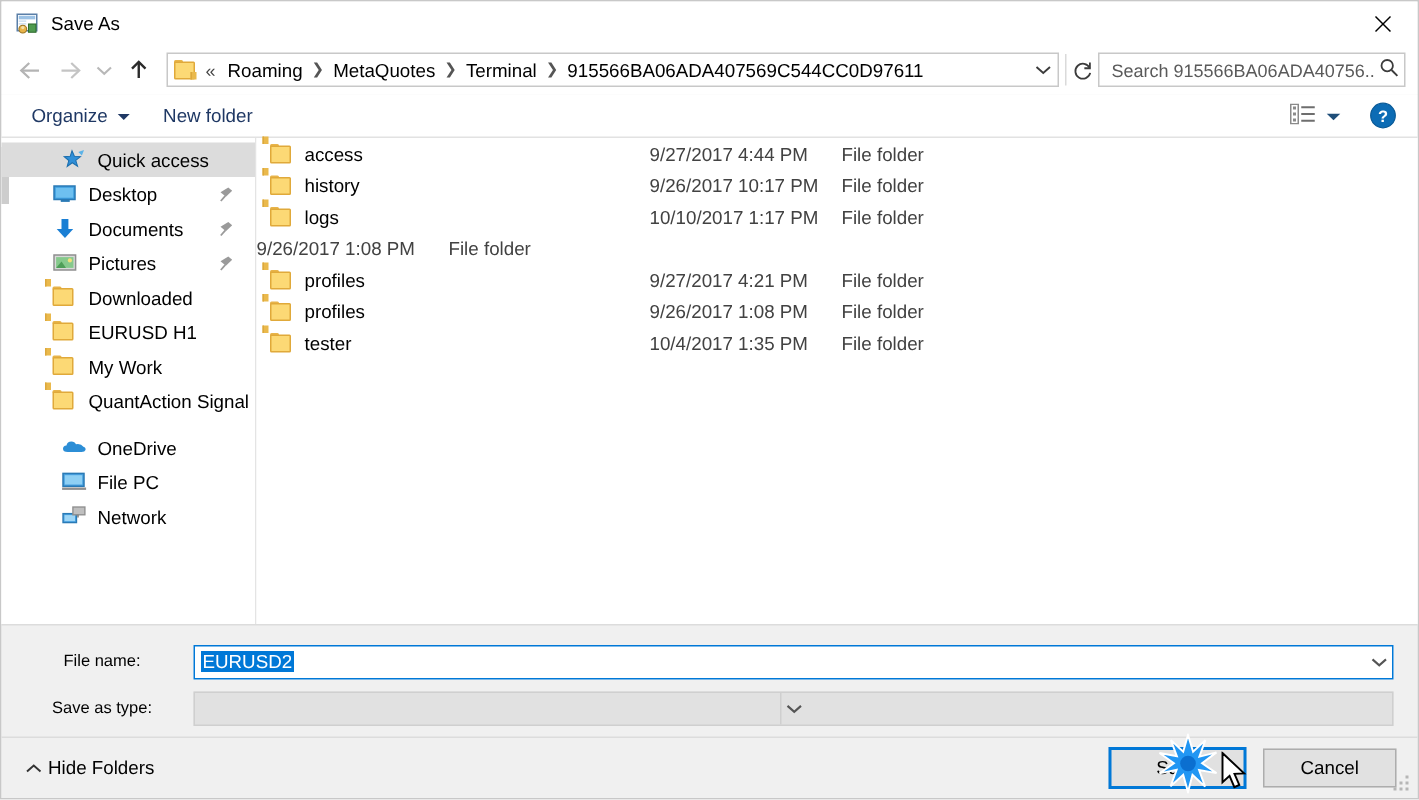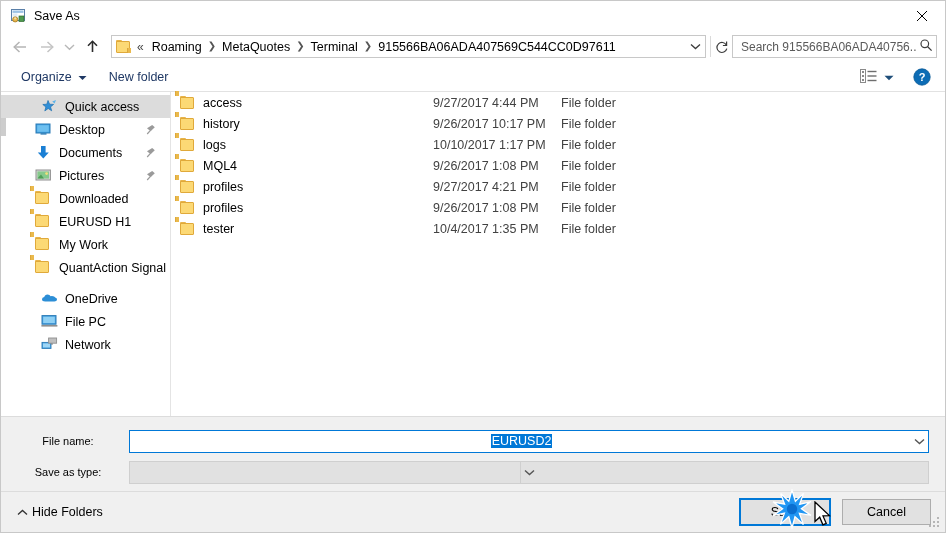--- a/index.html
+++ b/index.html
@@ -238,21 +238,21 @@
     width: 112px; flex: 0 0 112px;
     text-align: center; padding-right: 10px;
     font-size: 11px; color: #000;
   }
   .fcombo {
     flex: 1 1 auto; height: 23px;
     display: flex; align-items: center;
     position: relative; min-width: 0;
   }
   .fcombo.filename {
-    background: #fff; border: 1px solid #0078d7; text-align: center;
+    background: #fff; border: 1px solid #0078d7;
   }
   .fcombo.filetype {
     background: #e1e1e1; border: 1px solid #cfcfcf; flex-direction: column;
   }
   .fcombo .val {
     flex: 1 1 auto; padding-left: 4px;
     font-size: 12.5px; white-space: nowrap; overflow: hidden;
   }
   .sel-text {
     background: #0078d7; color: #fff; padding: 1px 1px;
@@ -603,26 +603,20 @@
             <span class="row-ico">
               <span class="folder"><span class="tab"></span><span class="body"></span><span class="fold"></span></span>
             </span>
             <span>logs</span>
           </div>
           <div class="cell c-date">10/10/2017 1:17 PM</div>
           <div class="cell c-type">File folder</div>
           <div class="cell c-size"></div>
         </div>
         <div class="row">
-          <div class="cell c-name">
-            <span class="row-ico">
-              <span class="folder"><span class="tab"></span><span class="body"></span><span class="fold"></span></span>
-            </span>
-            <span>MQL4</span>
-          </div>
           <div class="cell c-date">9/26/2017 1:08 PM</div>
           <div class="cell c-type">File folder</div>
           <div class="cell c-size"></div>
         </div>
         <div class="row">
           <div class="cell c-name">
             <span class="row-ico">
               <span class="folder"><span class="tab"></span><span class="body"></span><span class="fold"></span></span>
             </span>
             <span>profiles</span>

